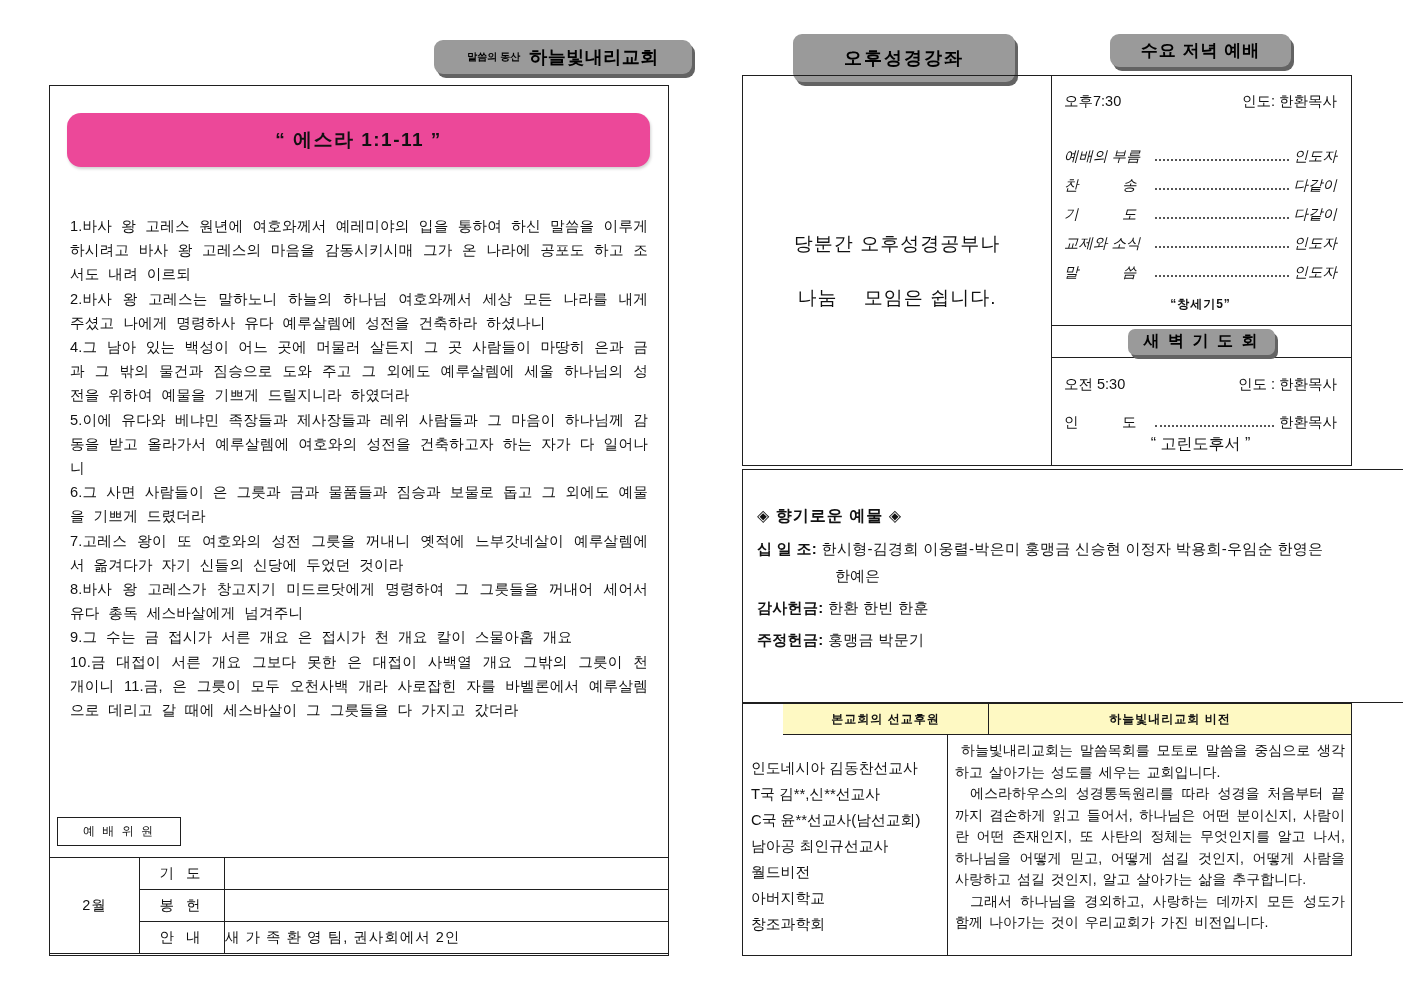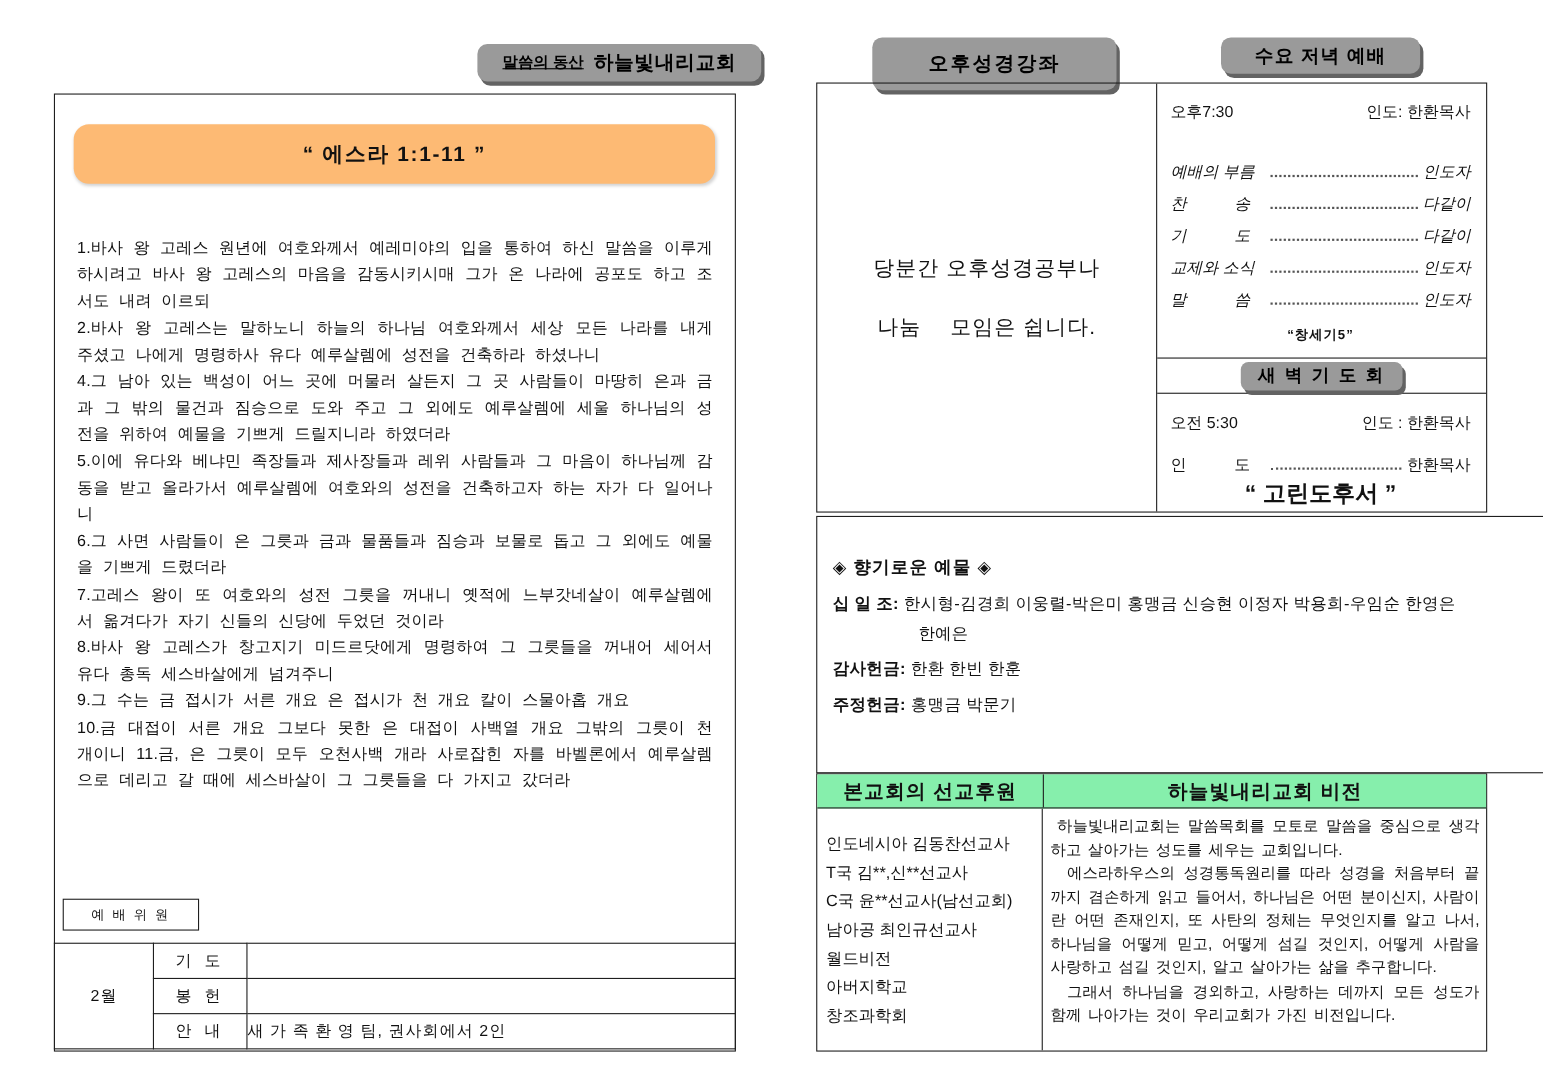--- a/index.html
+++ b/index.html
@@ -12,30 +12,30 @@
   
   .badge {
     background:#9a9a9a; border-radius:9px;
     box-shadow:3px 4px 0 #636363;
     display:flex; align-items:center; justify-content:center;
     font-weight:bold; color:#000;
   }
 
   
   .church-badge { position:absolute; left:434px; top:40px; width:258px; height:34px; }
-  .badge-small { font-size:14px;text-decoration:underline; }
+  .badge-small { font-size:10px; }
   .badge-large { font-size:18px; margin-left:9px; letter-spacing:0.5px; }
 
   .left-page {
     position:absolute; left:49px; top:85px; width:618px; height:869px;
     border:1px solid #1f1f1f;
   }
   .scripture-title {
     position:absolute; left:17px; top:27px; width:583px; height:54px;
-    background:#fdba74; border-radius:14px;
+    background:#ec4899; border-radius:14px;
     box-shadow:1px 2px 3px rgba(0,0,0,0.18);
     display:flex; align-items:center; justify-content:center;
     font-size:19px; font-weight:bold; letter-spacing:1.5px;
   }
   .verses {
     position:absolute; left:20px; top:128px; width:578px;
     font-size:14.6px; line-height:24.2px; text-align:justify;
     word-spacing:4.5px; letter-spacing:0.2px;
   }
   .verse { margin:0; }
@@ -79,40 +79,40 @@
   .order-value { white-space:pre; }
   .sermon { text-align:center; font-weight:bold; font-size:12px; margin-top:14px; letter-spacing:1px; }
   .dawn-badge-row {
     margin:12px -14px 5px -12px; height:31px;
     border-top:1px solid #1f1f1f; border-bottom:1px solid #1f1f1f;
     display:flex; align-items:center; justify-content:center;
   }
   .dawn-badge { height:26px; padding:0 16px; font-size:16px; letter-spacing:2px; border-radius:7px; }
   .dawn-head { margin-top:12px; }
   .dawn-order { display:flex; align-items:flex-end; height:30px; margin-top:8px; }
-  .dawn-book { text-align:center; font-weight:bold; font-size:21px; margin-top:2px; }
+  .dawn-book { text-align:center; font-weight:normal; font-size:16px; margin-top:2px; }
 
   .offerings {
     position:absolute; left:742px; top:469px; width:695px; height:234px;
     border:1px solid #1f1f1f; box-sizing:border-box;
     padding:36px 0 0 14px; font-size:15px;
   }
   .off-title { font-weight:bold; font-size:16px; letter-spacing:1px; }
   .off-row { margin-top:13px; letter-spacing:0.3px; }
   .off-label { font-weight:bold; }
   .off-cont { margin-left:78px; margin-top:8px; }
 
   .mission {
     position:absolute; left:742px; top:703px; width:610px; height:253px;
     border:1px solid #1f1f1f; box-sizing:border-box;
     display:flex; flex-direction:column;
   }
   .mission-header {
-    display:flex; background:#86efac; border-bottom:1px solid #1f1f1f;
-    height:30px; font-weight:bold; font-size:18px; flex:0 0 auto;
+    display:flex; background:#fef9c3; border-bottom:1px solid #1f1f1f;
+    height:30px; font-weight:bold; font-size:12px; flex:0 0 auto;margin-left:40px;
   }
   .mh-left { width:205px; border-right:1px solid #1f1f1f; display:flex; align-items:center; justify-content:center; letter-spacing:1px; }
   .mh-right { flex:1; display:flex; align-items:center; justify-content:center; letter-spacing:1px; }
   .mission-body { display:flex; flex:1; overflow:hidden; }
   .mb-left { width:205px; border-right:1px solid #1f1f1f; padding:20px 4px 0 8px; font-size:14.8px; line-height:26px; box-sizing:border-box; }
   .mb-right { flex:1; padding:5px 6px 0 7px; font-size:14px; line-height:21.5px; text-align:justify; word-spacing:2px; overflow:hidden; }
   .vision-p { margin:0; }
   .vision-p.ind1 { text-indent:6px; }
   .vision-p.ind2 { text-indent:15px; }
 </style>

